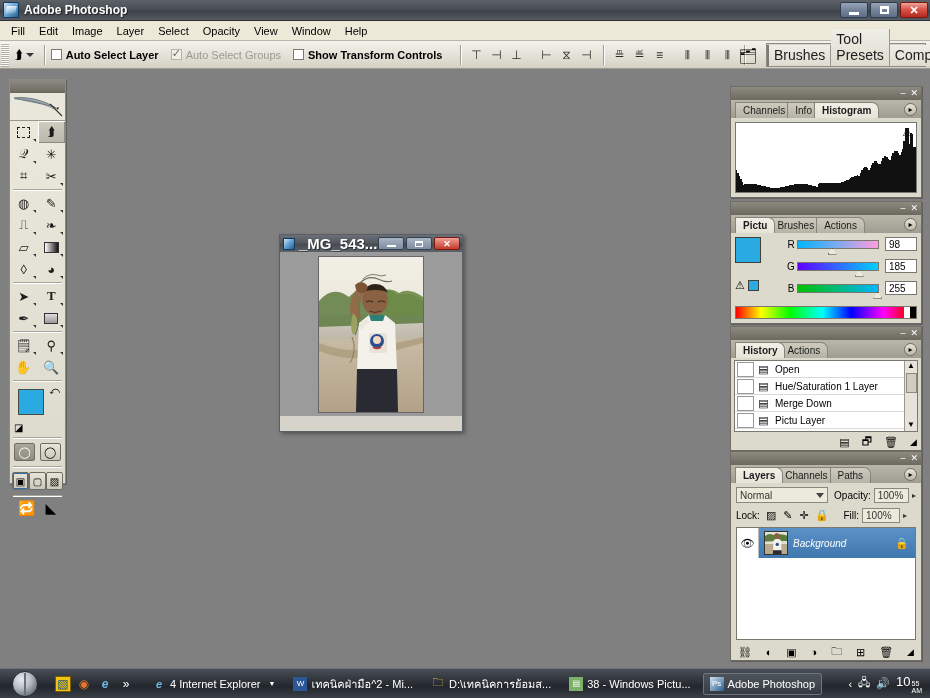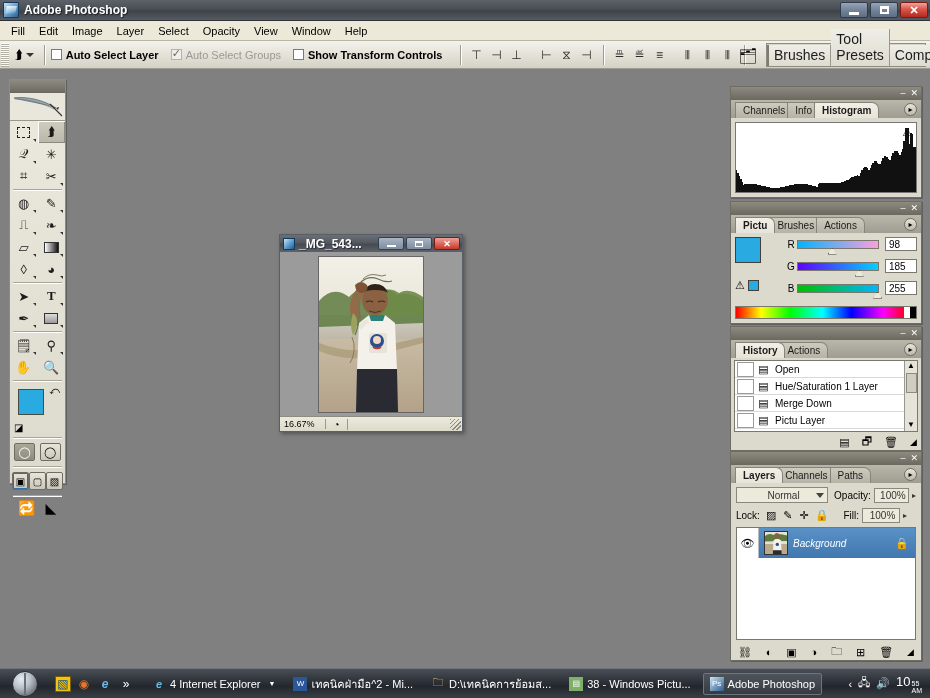--- a/index.html
+++ b/index.html
@@ -176,21 +176,21 @@
   #docwin .dtitle {
     height:17px;
     background: linear-gradient(to bottom,#6b7078 0%,#545961 45%,#464b52 55%,#5e636b 100%);
     display:flex; align-items:center; position:relative;
   }
   #docwin .dtitle .dicon {
     width:12px;height:12px;margin:0 4px 0 3px;border:1px solid #123a5c;
     background: linear-gradient(135deg,#cfe3f2 0%,#5e9fd4 50%,#245a8c 100%);
   }
   #docwin .dtitle .dname {
-    color:#fff; font-size:12px; font-weight:bold; text-shadow:1px 1px 0 rgba(0,0,0,.5);
+    color:#fff; font-size:15px; font-weight:bold; text-shadow:1px 1px 0 rgba(0,0,0,.5);
   }
   #docwin .dctrls { position:absolute; right:2px; top:2px; display:flex; gap:2px; }
   #docwin .dbtn {
     width:26px;height:13px;border:1px solid #33414f;border-radius:2px;
     background:linear-gradient(to bottom,#aab5c4,#7d8c9f);
     display:flex;align-items:center;justify-content:center;color:#fff;font-size:8px;
   }
   #docwin .dbtn.close { background:linear-gradient(to bottom,#efa197,#c4392c); border-color:#7d1a10; }
   #docwin .canvasarea {
     position:absolute; left:0; top:17px; right:0; bottom:15px;
@@ -302,21 +302,21 @@
   }
   .scrollbar .arrow { font-size:8px; height:11px; }
   .scrollbar .thumbv { width:11px; height:20px; background:#cfcdc0; border:1px solid #8e8c82; margin-top:-26px;}
   .pal-footer {
     height:16px; display:flex; align-items:center; justify-content:flex-end; gap:12px;
     padding-right:4px; background:#dcdacd; font-size:11px;
   }
 
   
   #layerspal { top:451px; }
-  .lrow { display:flex; align-items:center; margin-bottom:3px; font-size:10px;text-align:center; }
+  .lrow { display:flex; align-items:center; margin-bottom:3px; font-size:10px; }
   .select {
     width:100px; height:16px; background:#eceada; border:1px solid #8a887e;
     font-size:10px; padding-left:3px; line-height:15px; position:relative; color:#333;
   }
   .select .arr { position:absolute; right:3px; top:5px; width:0;height:0;
     border-left:4px solid transparent;border-right:4px solid transparent;border-top:5px solid #444; }
   .pctbox {
     width:38px;height:15px;background:#eceada;border:1px solid #8a887e;
     font-size:10px; padding-left:3px; line-height:14px; color:#333;
   }
@@ -649,25 +649,20 @@
           <path d="M36 28 q6 -6 12 0 q2 6 -4 8 q-7 1 -8 -8 Z" fill="#7c5435"></path>
           <path d="M41 26 q8 -8 18 -4 q8 4 14 2" stroke="#6f6f55" stroke-width="1.2" fill="none"></path>
           <path d="M44 22 q6 -6 14 -4 q5 2 9 0" stroke="#7c7c60" stroke-width="1" fill="none"></path>
           <path d="M36 36 q6 10 4 24 q-1 12 -4 18" stroke="#6a7a52" stroke-width="1.4" fill="none"></path>
           <path d="M34 56 q5 4 4 12 q-1 7 -4 10 q-4 -9 0 -22 Z" fill="#9aa15f"></path>
           <path d="M33 80 q3 6 2 14 q-1 8 -4 12" stroke="#8a7a56" stroke-width="1" fill="none"></path>
         </svg>
       </div>
     </div>
 
-    <div class="dstatus">
-      <div class="zoom">16.67%</div>
-      <div class="sicon">◔</div>
-      <div class="resizer"></div>
-    </div>
   </div>
 
   <div class="palette" id="histpal">
     <div class="pal-titlebar">
       <span class="tb-min">–</span>
       <span class="tb-close">✕</span>
     </div>
     <div class="pal-tabs">
       <div class="ptab"><span>Channels</span></div>
       <div class="ptab"><span>Info</span></div>

